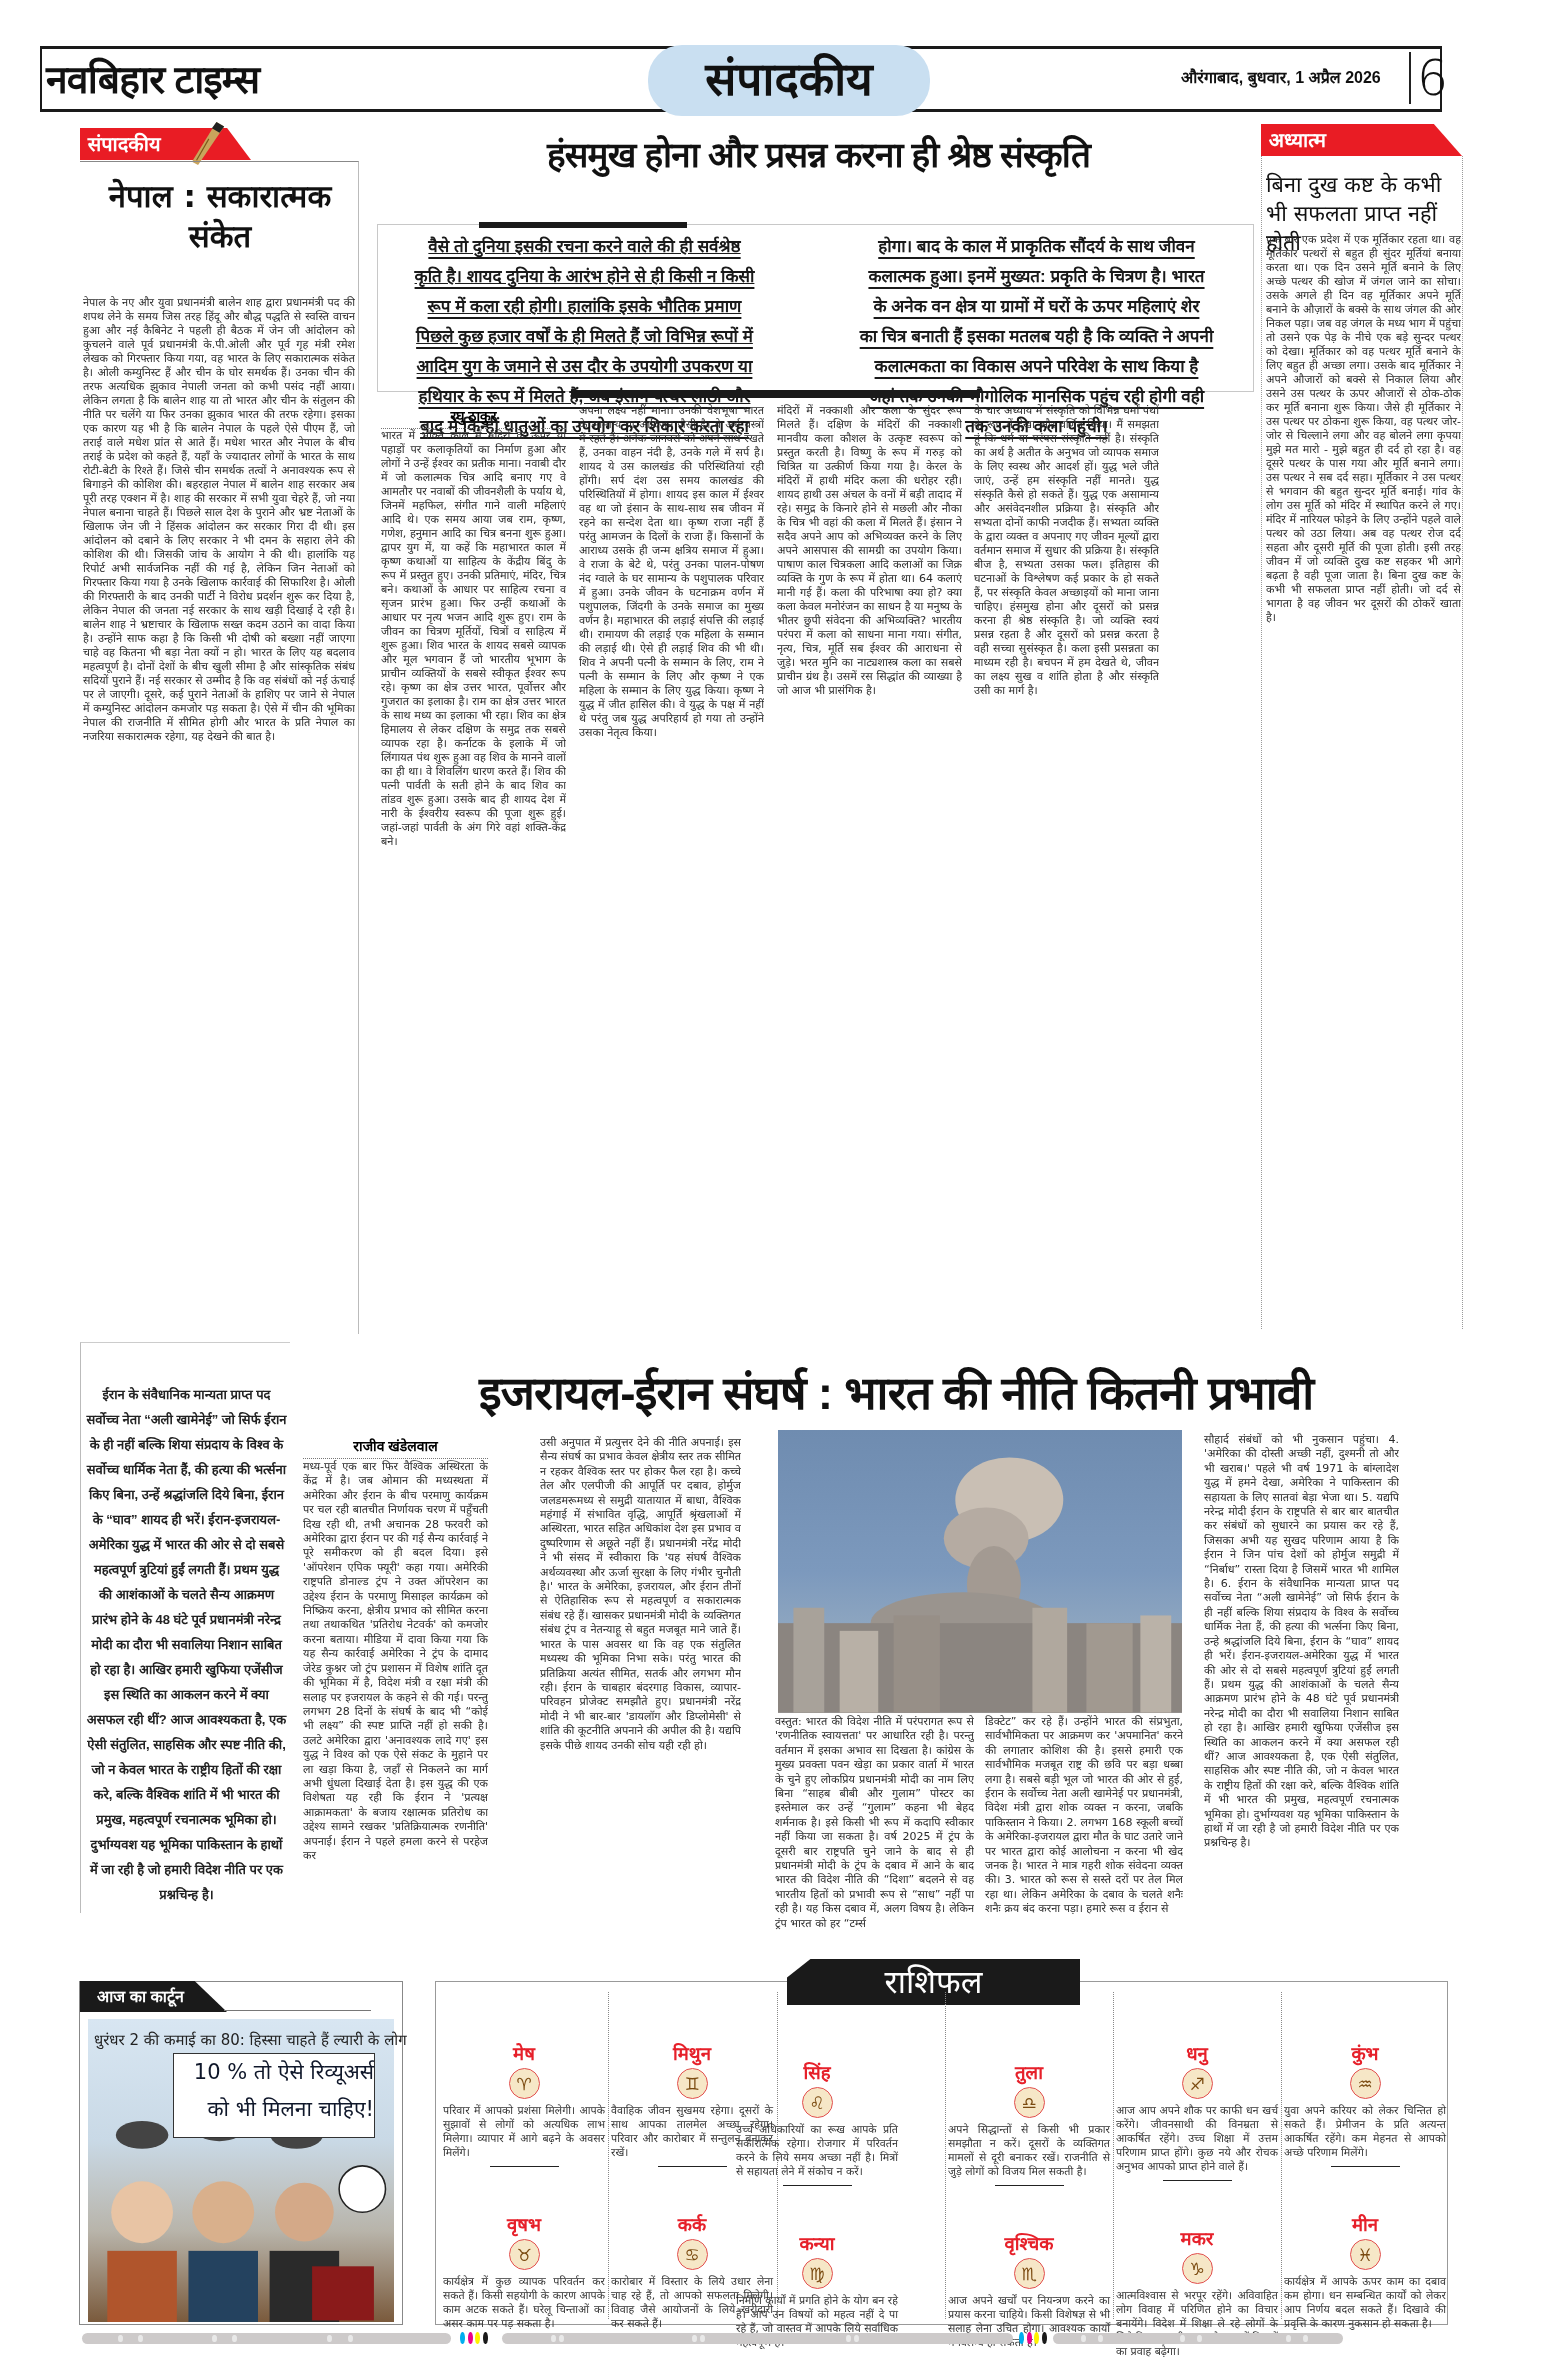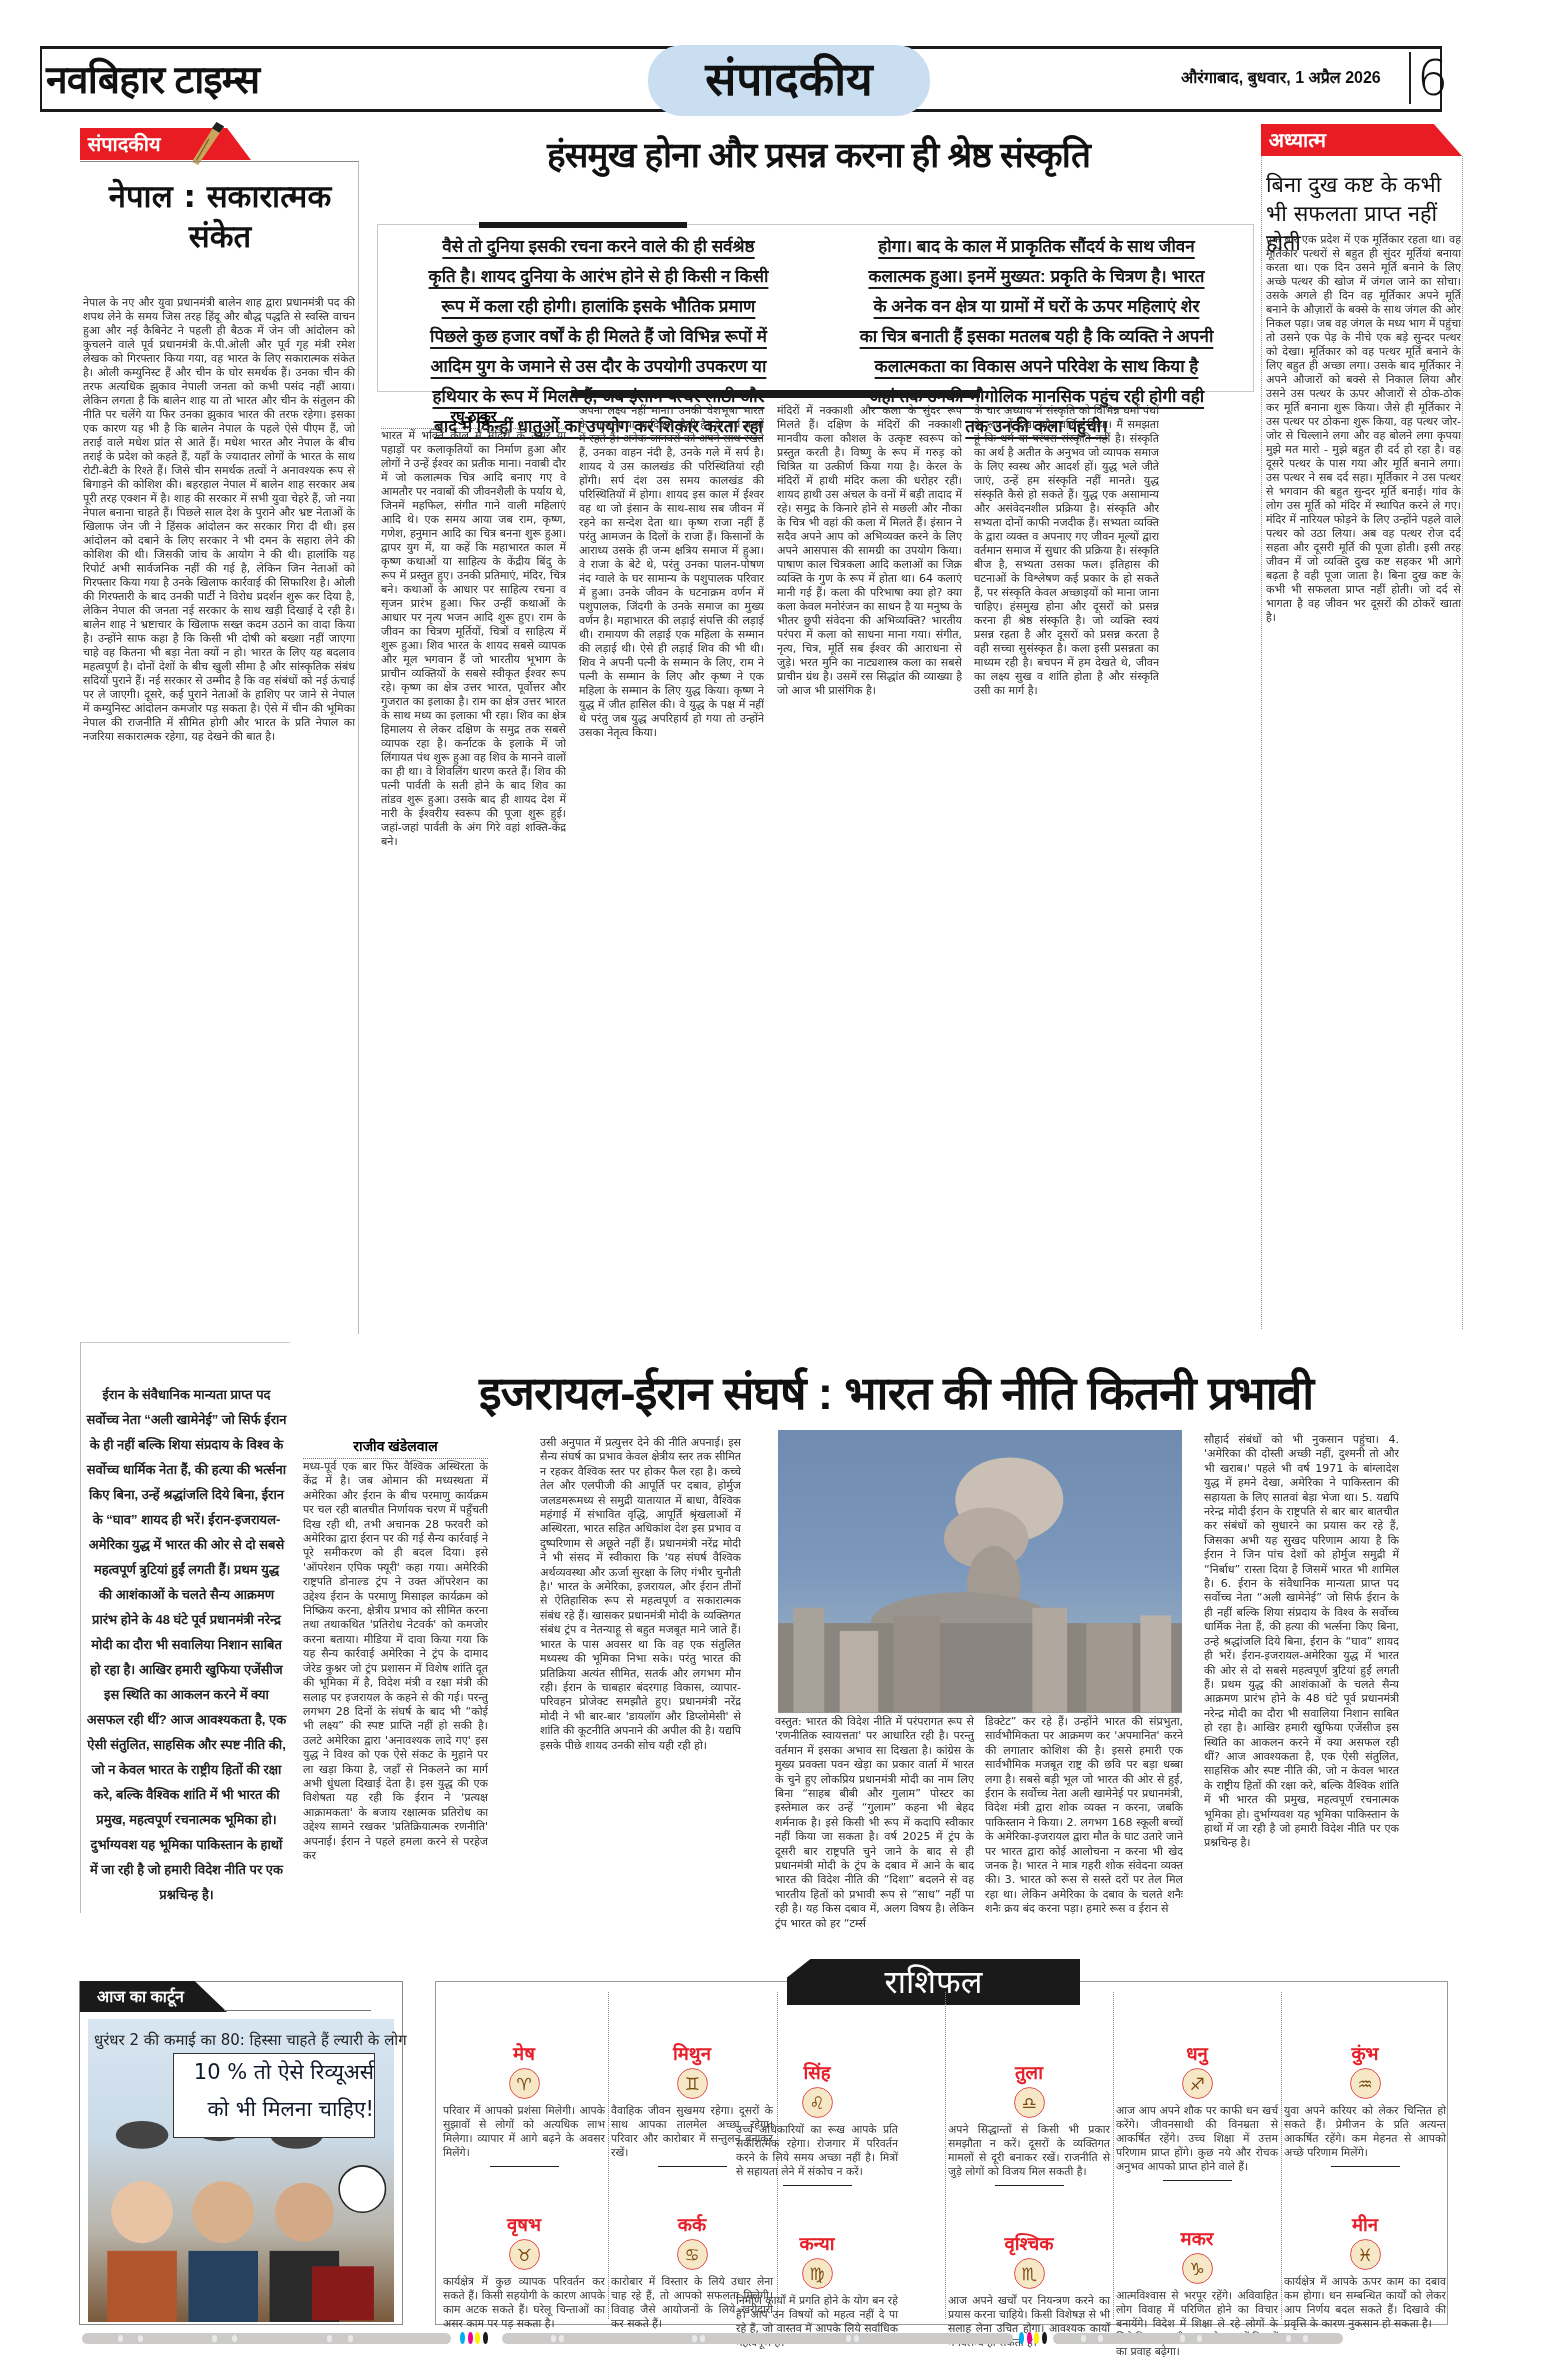--- a/index.html
+++ b/index.html
@@ -27,21 +27,21 @@
   .body-text { font-size: 11px; line-height: 14px; text-align: justify; color: #2a2a2a; overflow: hidden; }
   .nepal-body { left: 83px; top: 296px; width: 272px; height: 1027px; }
 
   
   .main-headline { left: 386px; top: 130px; width: 865px; text-align: center; font-size: 35px; font-weight: bold; color: #111; letter-spacing: -0.8px; }
   .pull-box { left: 377px; top: 224px; width: 877px; height: 168px; border: 1.5px solid #c8c8c8; }
   .pull-bar-top { left: 479px; top: 222px; width: 208px; height: 6.2px; background: #1a1a1a; }
   .pull-bar-bot { left: 571px; top: 390px; width: 409px; height: 7.7px; background: #1a1a1a; }
   .pull-col { font-size: 17px; font-weight: bold; line-height: 30px; text-align: center; color: #1a1a1a; }
   .pull-col span { text-decoration: underline; text-underline-offset: 4.6px; text-decoration-thickness: 2.3px; }
-  .pull-left { left: 386px; top: 232px; width: 425px; }
+  .pull-left { left: 372px; top: 232px; width: 425px; text-decoration: underline; }
   .pull-right { left: 824px; top: 232px; width: 425px; }
 
   .byline { font-size: 14px; font-weight: bold; text-align: center; border-bottom: 0.8px dotted #777; padding-bottom: 3.1px; color: #000000; }
   .by-raghu { left: 381px; top: 406px; width: 185px; }
   .art-col { top: 429px; height: 895px; }
   .ac1 { left: 381px; width: 185px; }
   .ac2 { left: 579px; width: 185px; top: 404px; height: 920px; }
   .ac3 { left: 777px; width: 185px; top: 404px; height: 920px; }
   .ac4 { left: 974px; width: 185px; top: 404px; height: 920px; }
 

